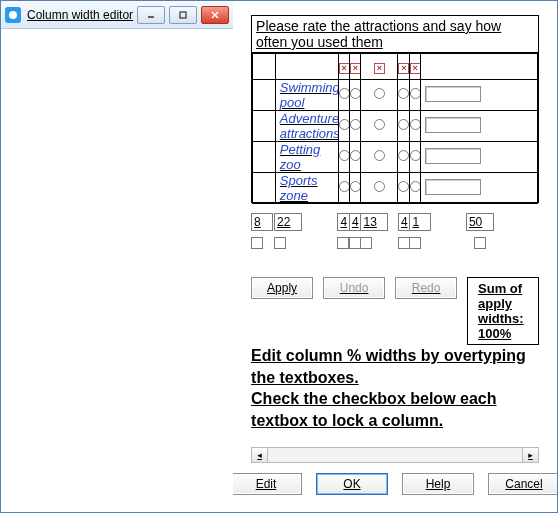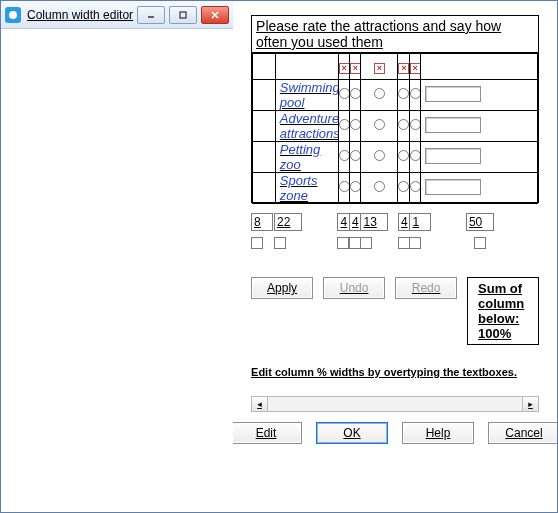--- a/index.html
+++ b/index.html
@@ -142,23 +142,23 @@
   }
   .btn.disabled { color: #9a9a9a; }
   .sumbox {
     border: 1px solid #000;
     padding: 3px 10px;
     font-weight: bold;
     font-size: 13px;
     margin-left: auto;
   }
   .help {
-    margin-top: 20px;
+    margin-top: 0;
     font-weight: bold;
-    font-size: 11px;
+    font-size: 16px;
     line-height: 1.35;
   }
   .hscroll {
     margin-top: 16px;
     height: 16px;
     display: flex;
     border: 1px solid #b9b9b9;
     background: #f2f2f2;
   }
   .hscroll .arrow {
@@ -309,26 +309,27 @@
           <input class="smallinput" style="width: 28px; align-self: center;" value="50">
           <span class="chk" style="align-self:center"></span>
         </div>
     </div>
 
     <div class="btn-row">
       <button class="btn">Apply</button>
       <button class="btn disabled">Undo</button>
       <button class="btn disabled">Redo</button>
       <div class="sumbox">
-        <span>Sum of column below: </span><span>100%</span>
+        <span>Sum of apply widths: </span><span>100%</span>
       </div>
     </div>
 
     <div class="help">
       <div>Edit column % widths by overtyping the textboxes.</div>
+      <div>Check the checkbox below each textbox to lock a column.</div>
     </div>
 
     <div class="hscroll">
       <div class="arrow">◂</div>
       <div class="track"></div>
       <div class="arrow right">▸</div>
     </div>
 
     <div class="bottom-btns">
       <button class="btn">Edit</button>

